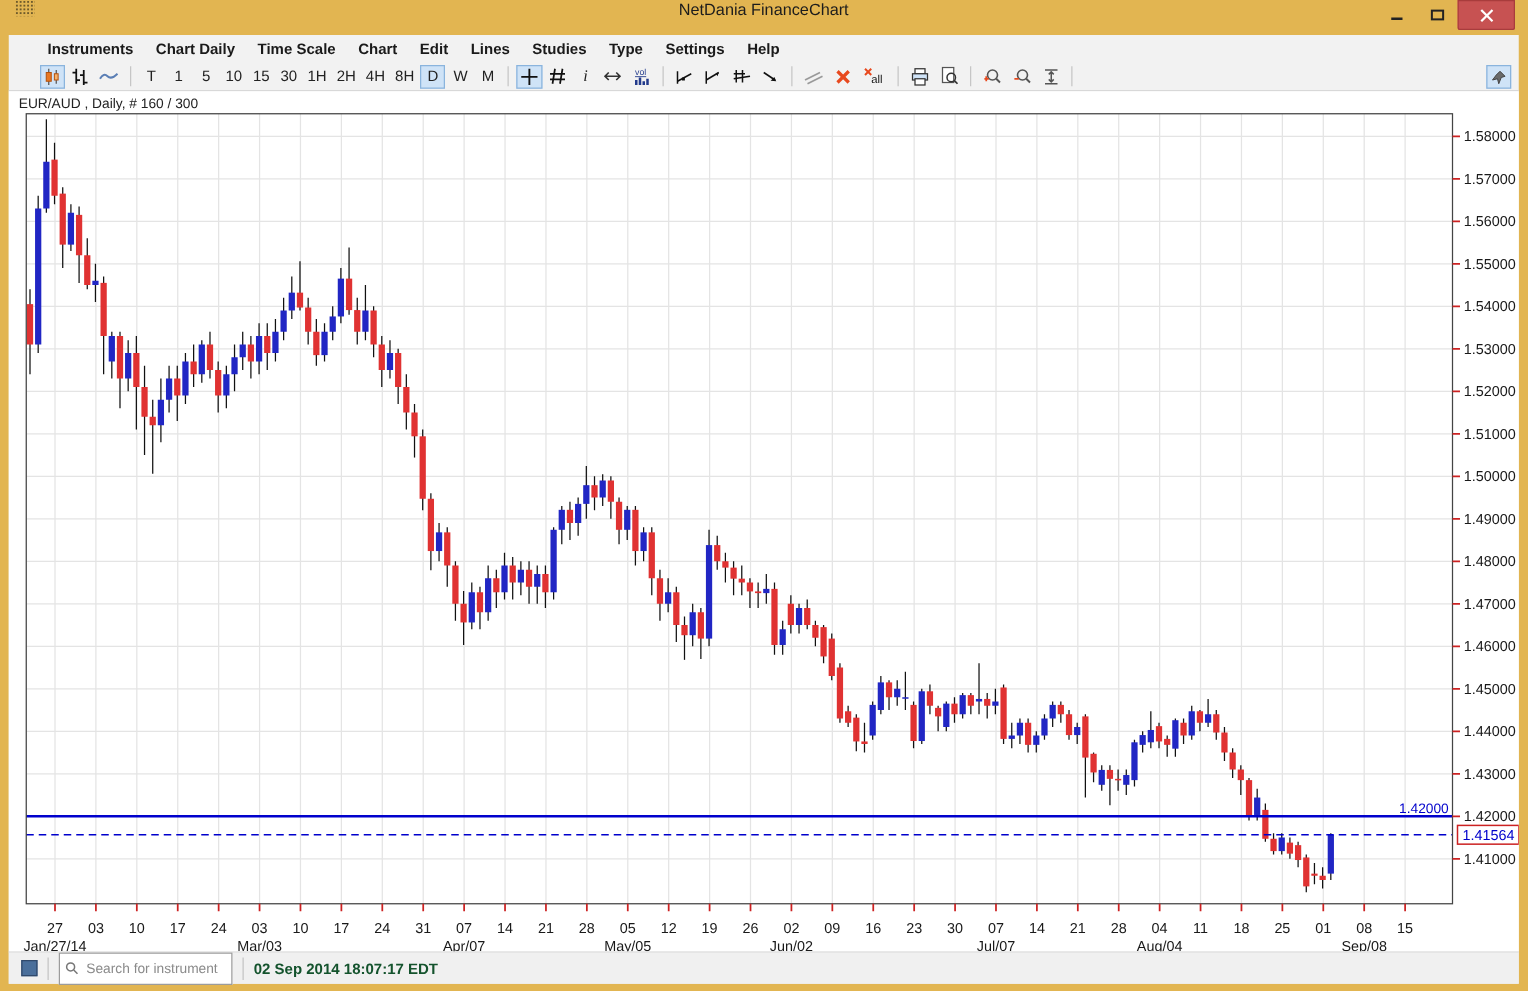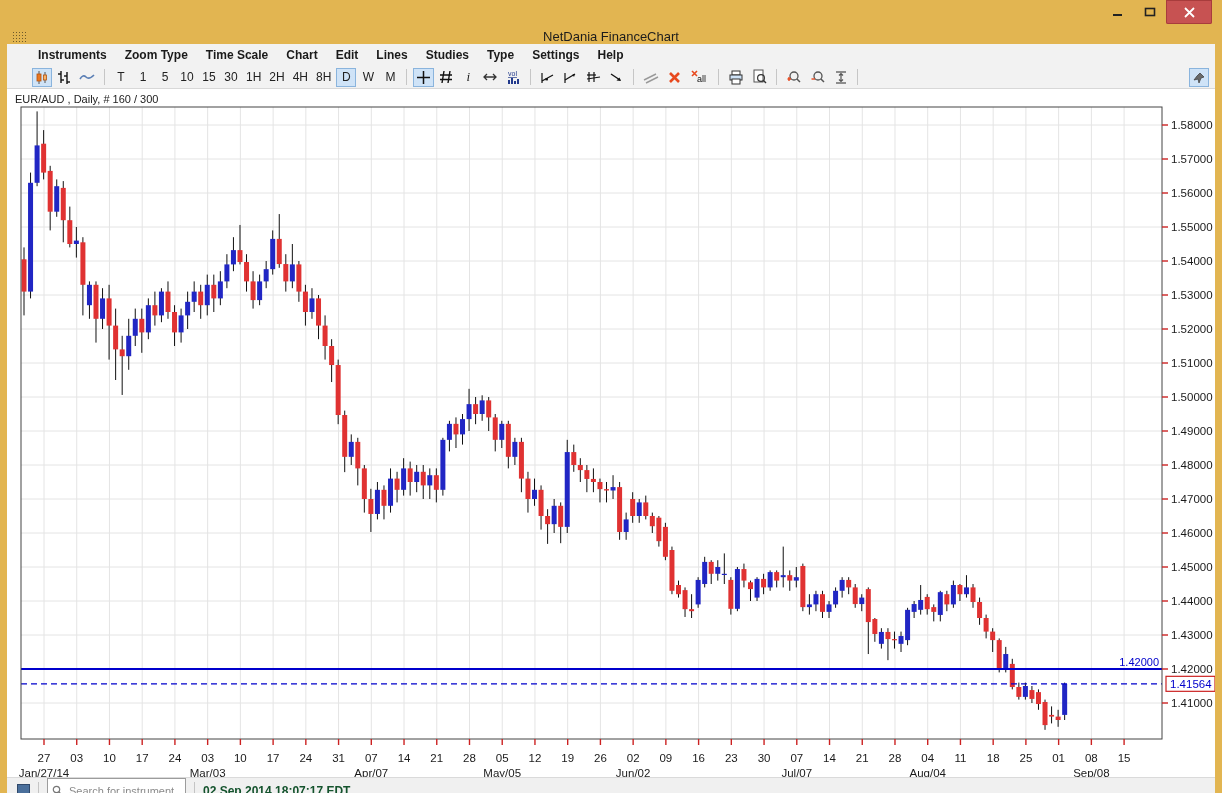--- a/index.html
+++ b/index.html
@@ -4,33 +4,33 @@
 <style>
   * { box-sizing: border-box; }
   html,body { margin:0; padding:0; }
   body {
     width:1222px; height:793px; overflow:hidden;
     font-family:"Liberation Sans", sans-serif;
     background:#e6e6e6;
   }
   .window { width:1222px; height:793px; background:#e2b551; }
   
-  .titlebar { height:44px; position:relative; display:flex; align-items:flex-end; }
+  .titlebar { height:16px; position:relative; display:flex; align-items:flex-start; }
   .app-icon {
     width:16px; height:13px; margin-left:12px;
     background-image:radial-gradient(#6e5a2a 0.8px, transparent 1px);
     background-size:3px 3px;
   }
   .title { position:absolute; left:0; right:0; text-align:center; font-size:13px; color:#1c1c1c; }
   .win-controls { position:absolute; right:10px; top:0; display:flex; align-items:flex-start; height:28px; }
   .win-btn { width:32px; height:24px; display:flex; align-items:center; justify-content:center; color:#222; font-size:12px; }
   .win-btn.close { width:46px; background:#c75252; color:#fff; font-size:13px; border-radius:0 0 2px 2px; box-shadow:inset 0 0 0 1px #a83c3c; }
   
   .main { margin:0 7px; width:1208px; height:759px; background:#f2f2f2; }
-  .menubar { height:22px; display:flex; align-items:center; padding-left:22px; }
+  .menubar { height:22px; display:flex; align-items:center; padding-left:22px;margin-top:12px; }
   .menu-item { font-weight:bold; font-size:12px; color:#1a1a1a; padding:0 9px; cursor:default; }
   .toolbar { height:23px; display:flex; align-items:center; padding-left:24px; border-bottom:1px solid #d8d8d8; position:relative; }
   .tbtn { height:19px; min-width:20px; padding:0 2px; display:flex; align-items:center; justify-content:center;
           font-size:12px; color:#222; margin:0 1px; border:1px solid transparent; }
   .tbtn.selected { background:#cfe3f7; border:1px solid #8ab4dd; }
   .tsep { width:1px; height:16px; background:#c6c6c6; margin:0 5px; }
   .tbtn svg { display:block; }
   .pin-btn { position:absolute; right:5px; top:2px; }
   
   .chart-region { position:relative; width:1208px; height:688px; background:#ffffff; }
@@ -70,21 +70,21 @@
             <path d="M1 1 L10 10 M10 1 L1 10" stroke="#fff" stroke-width="1.8"></path>
           </svg>
       </div>
     </div>
   </div>
 
   <div class="main">
 
     <div class="menubar" id="menubar">
         <span class="menu-item">Instruments</span>
-        <span class="menu-item">Zoom Type</span>
+        <span class="menu-item">Chart Daily</span>
         <span class="menu-item">Time Scale</span>
         <span class="menu-item">Chart</span>
         <span class="menu-item">Edit</span>
         <span class="menu-item">Lines</span>
         <span class="menu-item">Studies</span>
         <span class="menu-item">Type</span>
         <span class="menu-item">Settings</span>
         <span class="menu-item">Help</span>
       </div>
 

